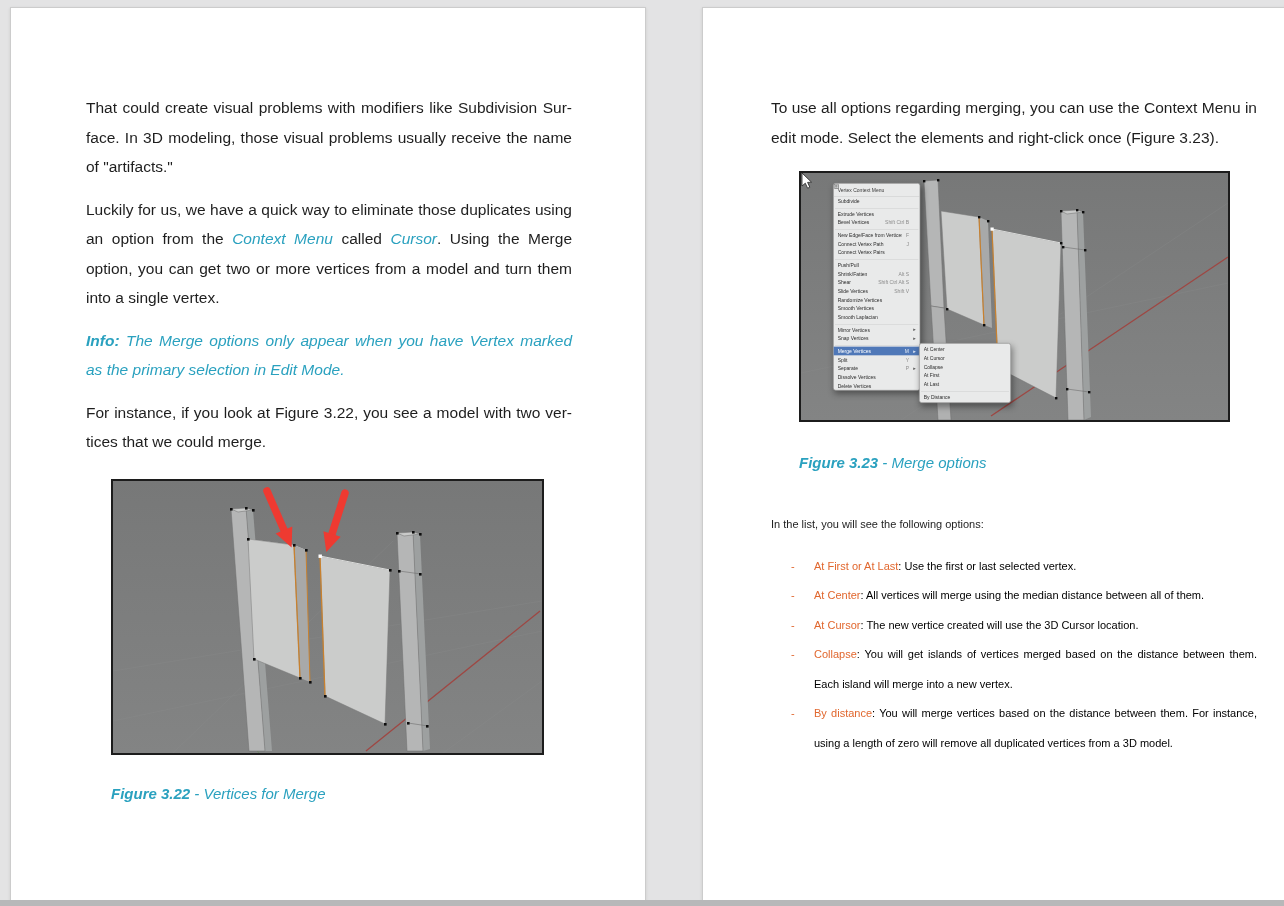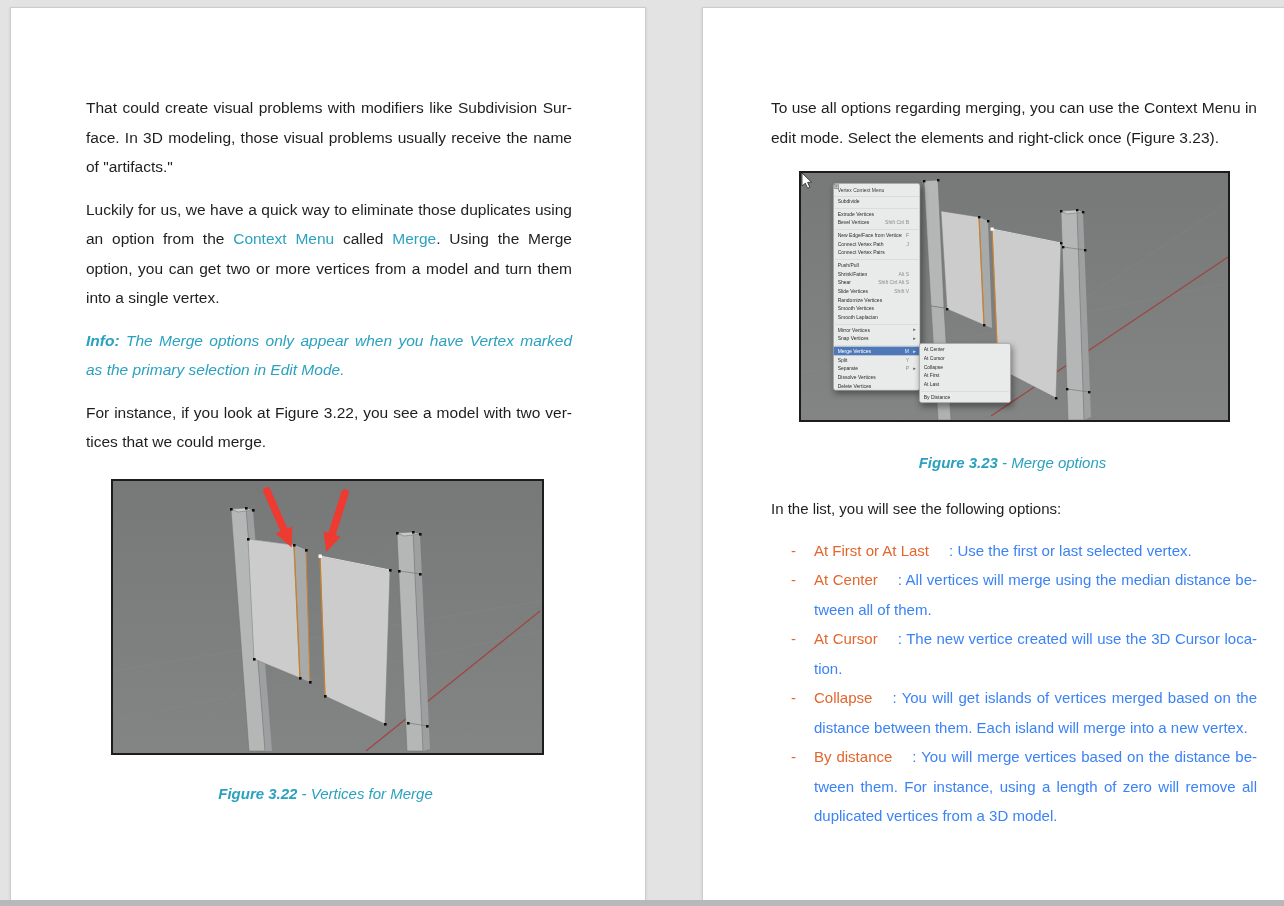--- a/index.html
+++ b/index.html
@@ -19,47 +19,47 @@
 
   .content{
     position:absolute;top:85px;width:486px;
     font-size:15.5px;line-height:29.5px;color:#1e1e1e;
     text-align:justify;
     -webkit-hyphens:manual;hyphens:manual;
   }
   #page-126 .content{left:75px;}
   #page-127 .content{left:68px;}
   .content p{margin:0 0 13px 0;}
-  .teal{color:#2aa1bf;}
+  .teal{color:#2aa1bf;font-style:italic;}
   .info{color:#2aa1bf;font-style:italic;}
   .info b{font-weight:bold;margin-top:43px;}
 
   .figure{
     position:absolute;border:2px solid #1c1c1c;background:#7d7e7e;
     overflow:hidden;
   }
   #fig322{left:100px;top:471px;width:429px;height:272px;}
   #fig323{left:96px;top:163px;width:427px;height:247px;}
   .figure svg{position:absolute;left:0;top:0;}
 
   .caption{
-    position:absolute;text-align:center;color:#2aa1bf;font-style:italic;
+    position:absolute;text-align:left;color:#2aa1bf;font-style:italic;
     font-size:15px;line-height:20px;
   }
   .caption b{font-weight:bold;}
   #cap322{left:100px;top:776px;width:429px;}
   #cap323{left:96px;top:445px;width:427px;}
 
-  #list-block{position:absolute;left:68px;top:486px;width:486px;
-    font-size:15px;line-height:29.5px;color:#1e1e1e;text-align:justify;}
+  #list-block{position:absolute;left:68px;top:502px;width:486px;
+    font-size:11px;line-height:29.5px;color:#1e1e1e;text-align:justify;}
   #list-block .intro{margin:0 0 12px 0;}
   .opt{position:relative;padding-left:43px;margin:0;}
   .opt .dash{position:absolute;left:20px;color:#e1672e;}
   .opt .term{color:#e1672e;font-weight:normal;}
-  .opt .desc{color:#3b82f6;padding-left:20px;}
+  .opt .desc{color:#000000;}
 
   .pagenum{position:absolute;top:857px;left:0;width:100%;text-align:center;
     font-size:13px;color:#333;}
 
   
   .bmenu{
     position:absolute;left:32px;top:10px;width:258px;
     transform:scale(0.3333);transform-origin:0 0;
     background:#e9eaea;border:2px solid #8e8e8e;border-radius:8px;
     box-shadow:6px 10px 18px rgba(0,0,0,0.38);
@@ -85,21 +85,21 @@
     font-size:15px;color:#2b2b2b;z-index:2;padding:4px 0;
   }
   .mouse-cursor{position:absolute;left:95px;top:175px;z-index:3;}
 </style>
 </head>
 <body>
 
 <div class="page" id="page-126">
   <div class="content">
     <p><span>That could create visual problems with modifiers like Subdivision Sur­face. In 3D modeling, those visual problems usually receive the name of "artifacts."</span></p>
-    <p><span>Luckily for us, we have a quick way to eliminate those duplicates using an option from the </span><span class="teal">Context Menu</span><span> called </span><span class="teal">Merge</span><span>. Using the Merge option, you can get two or more vertices from a model and turn them into a sin­gle vertex.</span></p>
+    <p><span>Luckily for us, we have a quick way to eliminate those duplicates using an option from the </span><span class="teal">Context Menu</span><span> called </span><span class="teal">Cursor</span><span>. Using the Merge option, you can get two or more vertices from a model and turn them into a sin­gle vertex.</span></p>
     <p class="info"><b>Info:</b><span> The Merge options only appear when you have Vertex marked as the primary selection in Edit Mode.</span></p>
     <p><span>For instance, if you look at Figure 3.22, you see a model with two ver­tices that we could merge.</span></p>
   </div>
 
   <div class="figure" id="fig322">
     <svg width="429" height="272" viewBox="0 0 429 272">
       <defs>
         <linearGradient id="vpbg" x1="0" y1="0" x2="0" y2="1">
           <stop offset="0" stop-color="#777878"></stop>
             <stop offset="1" stop-color="#838484"></stop>

